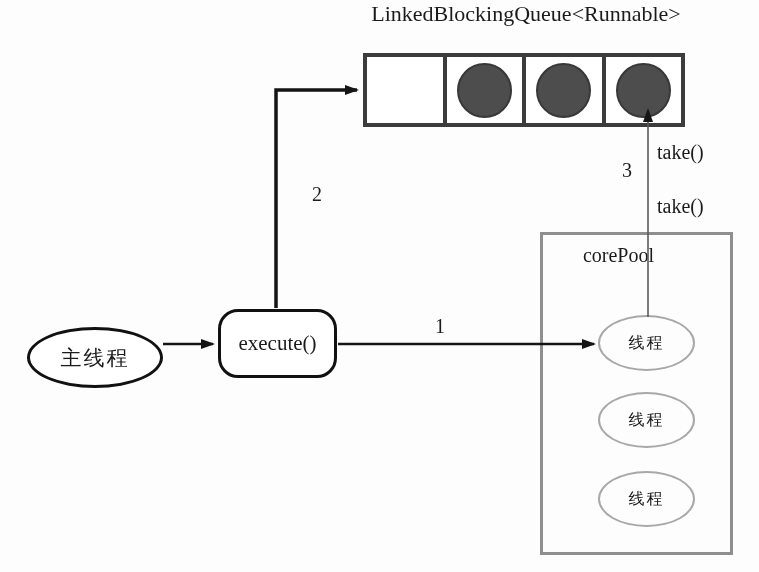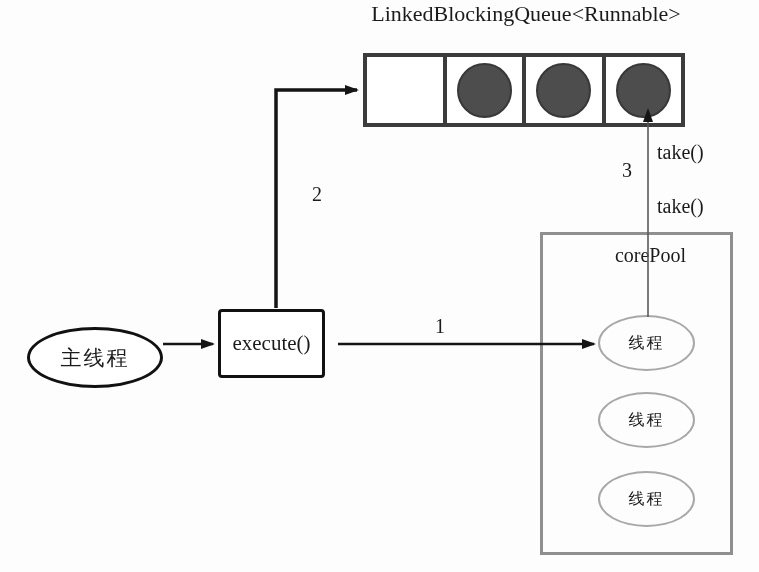--- a/index.html
+++ b/index.html
@@ -44,22 +44,22 @@
     width:55px;height:55px;border-radius:50%;
     background:var(--task-fill);
     border:2px solid #383838;
     box-sizing:border-box;
     display:none;
   }
   .queue-cell.filled .task-circle{display:block;}
 
   
   .execute-box{
-    position:absolute;left:218px;top:309px;width:107px;height:69px;
-    box-sizing:border-box;border:3px solid #111;border-radius:4px;
+    position:absolute;left:218px;top:309px;width:119px;height:69px;
+    box-sizing:border-box;border:3px solid #111;border-radius:20px;
     background:#fff;
     display:flex;align-items:center;justify-content:center;
     font-size:21px;
   }
 
   
   .main-thread{
     position:absolute;left:27px;top:327px;width:136px;height:61px;
     box-sizing:border-box;border:3px solid #111;border-radius:50%;
     background:#fff;
@@ -68,21 +68,21 @@
   }
 
   
   .core-pool{
     position:absolute;left:540px;top:232px;width:193px;height:323px;
     box-sizing:border-box;border:3px solid var(--pool-border);
     background:transparent;
   }
   .core-pool-label{
     left:540px;top:244px;width:157px;
-    text-align:center;font-size:20px;padding-left:32px;
+    text-align:center;font-size:20px;
   }
   .thread-ellipse{
     position:absolute;left:598px;width:97px;height:56px;
     box-sizing:border-box;border:2px solid var(--thread-border);border-radius:50%;
     background:var(--bg);
     display:flex;align-items:center;justify-content:center;
     font-size:16px;letter-spacing:2px;
   }
   .thread-1{top:315px;}
   .thread-2{top:392px;}

